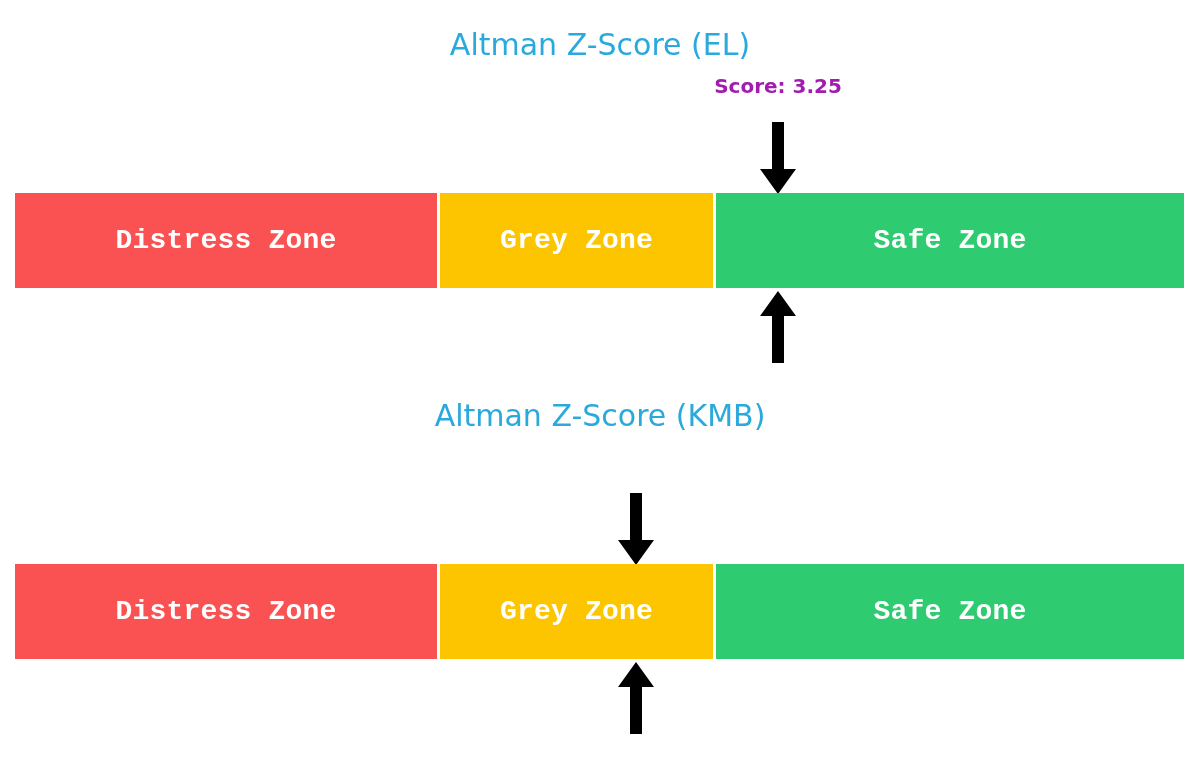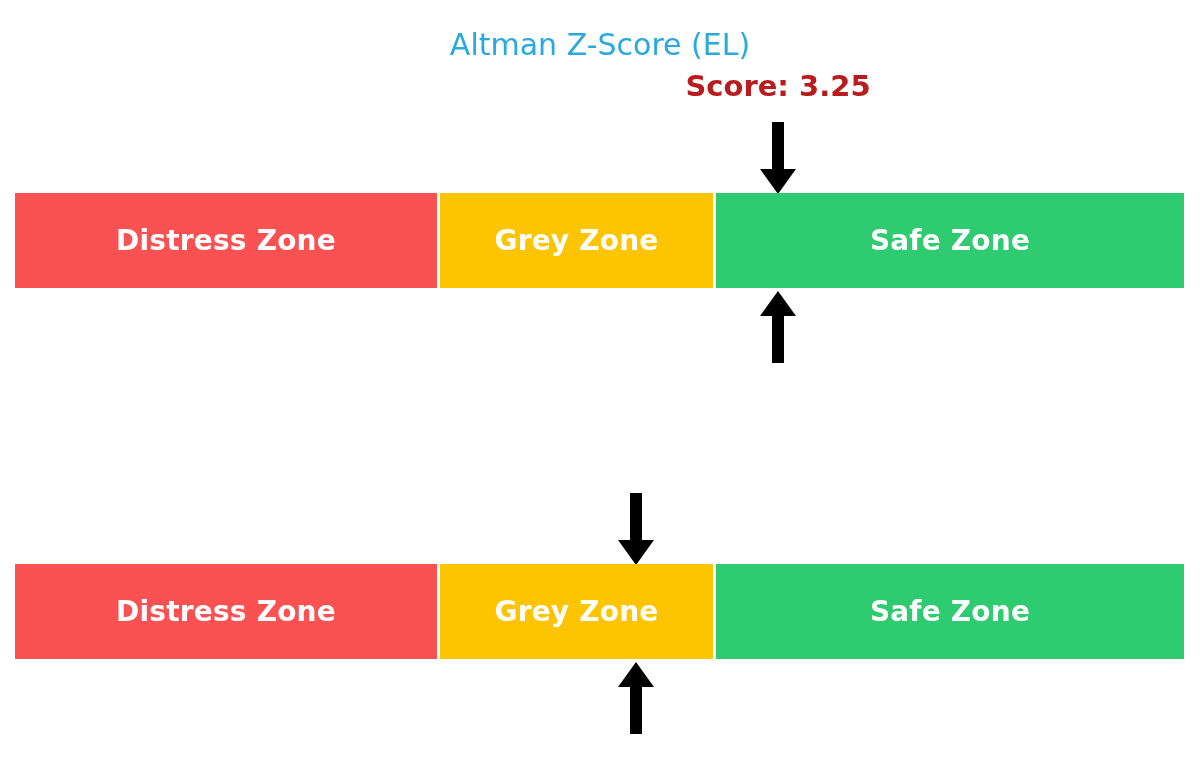--- a/index.html
+++ b/index.html
@@ -34,38 +34,39 @@
     font-weight: 400;
     line-height: 34px;
     letter-spacing: 0px;
     white-space: nowrap;
   }
   #chart-el .chart-title  { top: 12px; }
   #chart-kmb .chart-title { top: 12px; }
 
   .score-label {
     position: absolute;
-    color: #b91c1c;
-    font-size: 29px;
+    color: #a21caf;
+    font-size: 20px;
     font-weight: bold;
     line-height: 28px;
     white-space: nowrap;
     transform: translateX(-50%);
   }
   #chart-el .score-label  { top: 56px; }
   #chart-kmb .score-label { top: 56px; }
 
   
   .zone-bar {
     position: absolute;
     left: 15px;
     width: 1169px;
     height: 95px;
     display: flex;
     flex-direction: row;
+    font-family: Liberation Mono, monospace;
   }
   #chart-el .zone-bar  { top: 177px; }
   #chart-kmb .zone-bar { top: 177px; }
 
   .zone {
     height: 95px;
     display: flex;
     align-items: center;
     justify-content: center;
     box-sizing: border-box;
@@ -130,20 +131,21 @@
 
   <div class="arrow arrow-up" style="left: 778px;">
     <svg width="50" height="72" viewBox="0 0 50 72" aria-hidden="true">
       <polygon points="25,0 43,25 31,25 31,72 19,72 19,25 7,25" fill="#000000"></polygon>
     </svg>
   </div>
 </div>
 
 <div class="chart" id="chart-kmb">
 
+  <div class="chart-title">Altman Z-Score (KMB)</div>
 
 
   <div class="arrow arrow-down" style="left: 636px;">
     <svg width="50" height="72" viewBox="0 0 50 72" aria-hidden="true">
       <polygon points="19,0 31,0 31,47 43,47 25,72 7,47 19,47" fill="#000000"></polygon>
     </svg>
   </div>
 
   <div class="zone-bar">
     <div class="zone zone-distress" style="background:#fa5252; flex:0 0 422px;">

